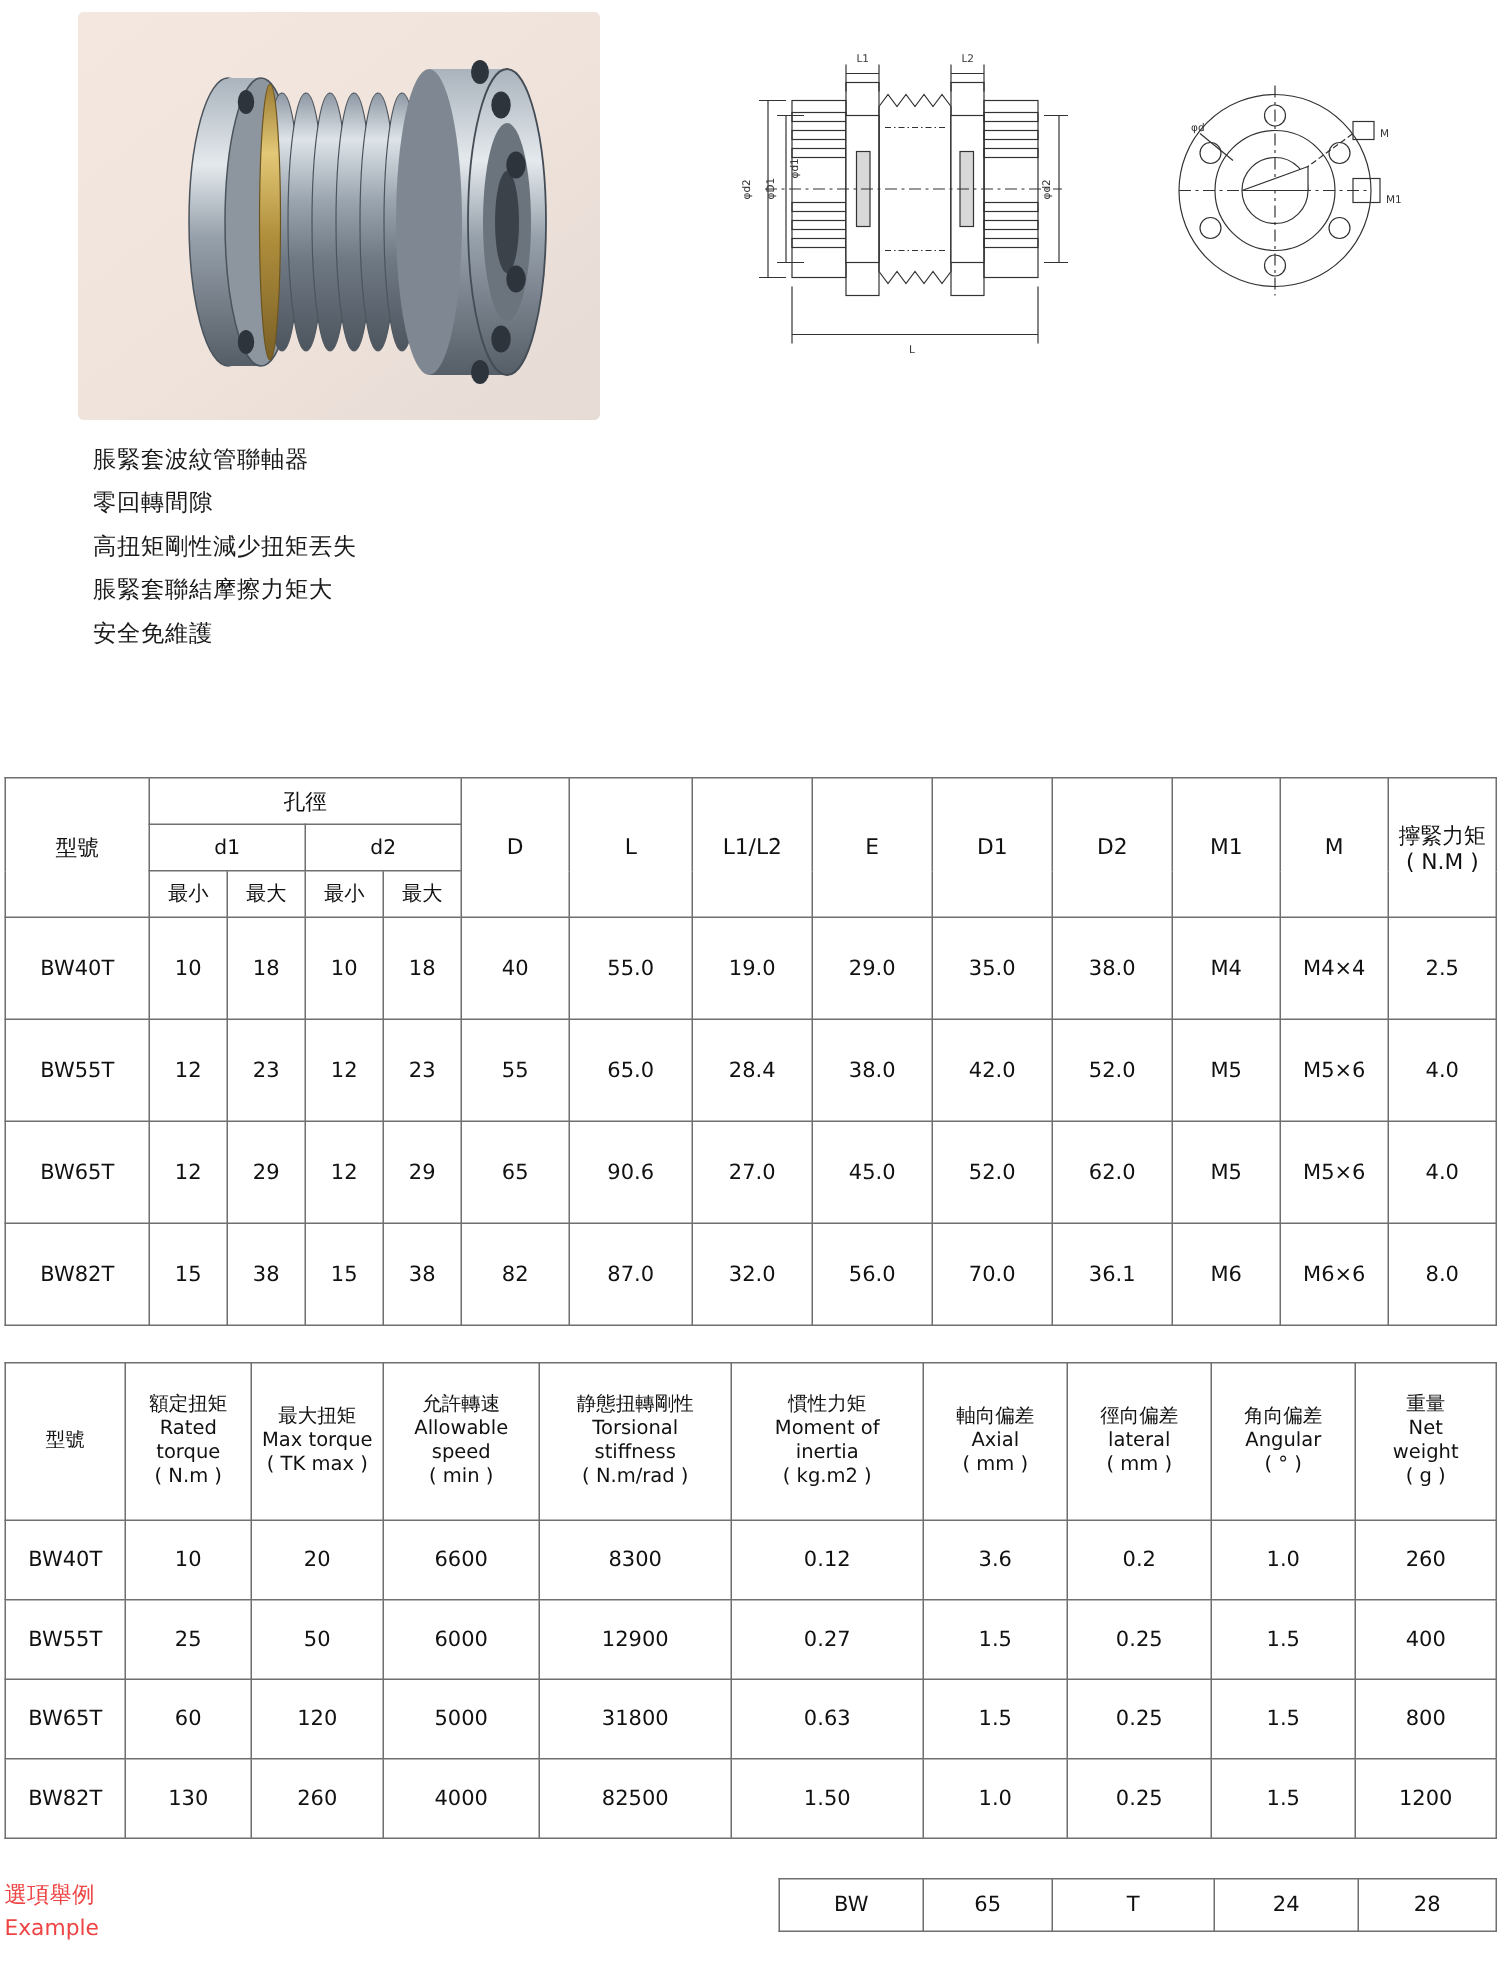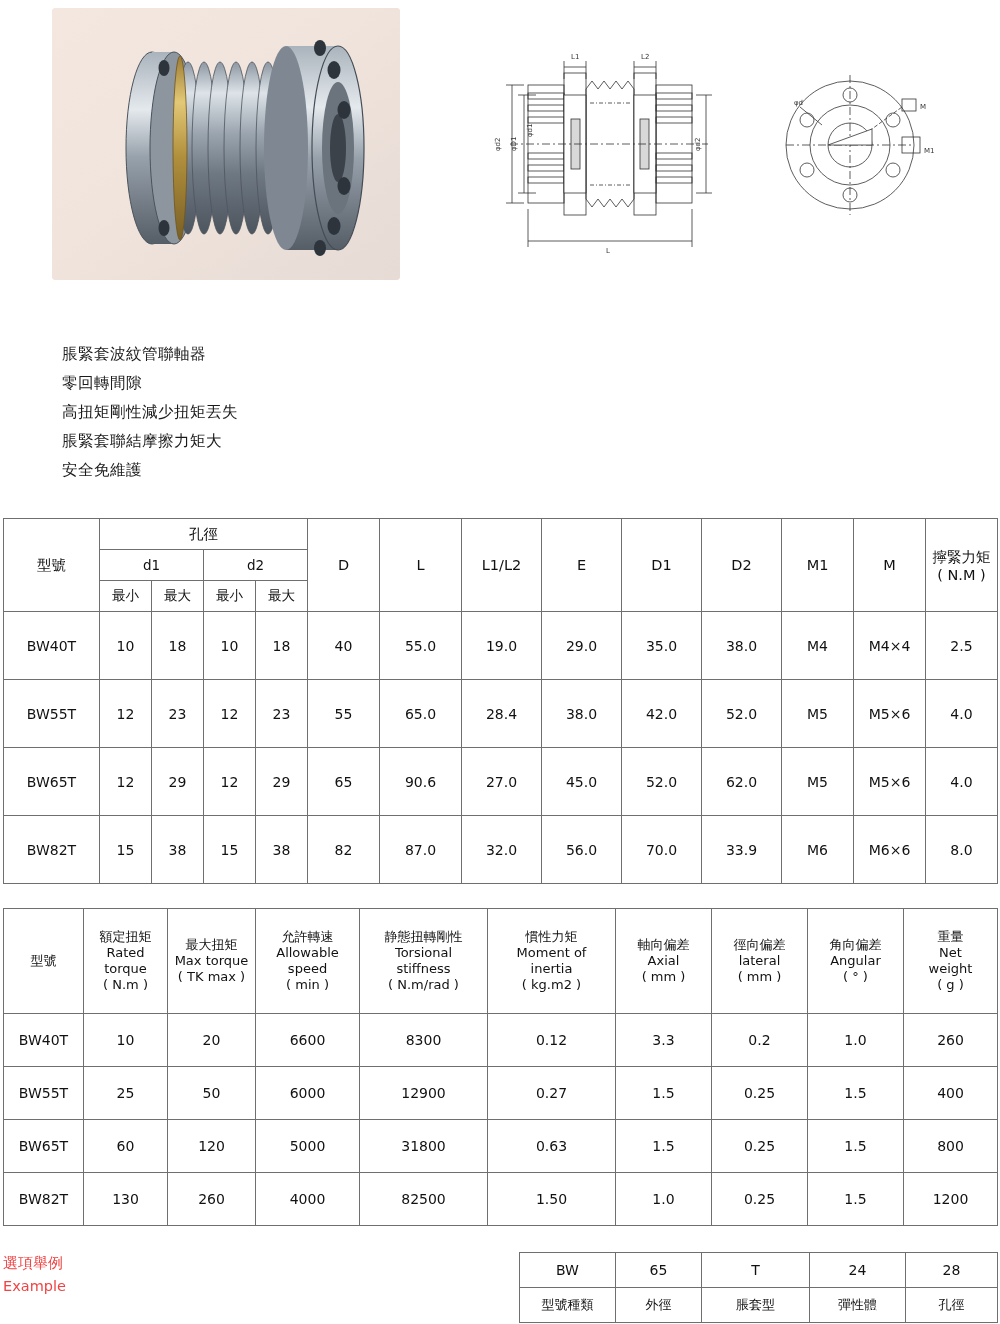--- a/index.html
+++ b/index.html
@@ -34,27 +34,26 @@
   }
 
   .features {
     position: absolute;
     left: 62px;
     top: 292px;
     font-size: 15.5px;
     line-height: 29px;
     color: #1a1a1a;
     letter-spacing: 0.5px;
-    margin-top: 48px;
   }
 
   .drawings {
     position: absolute;
     left: 450px;
-    top: 33px;
+    top: 15px;
     width: 540px;
     height: 240px;
   }
 
   
   table.spec {
     border-collapse: collapse;
     table-layout: fixed;
   }
   table.spec td, table.spec th {
@@ -402,21 +401,21 @@
       <td class="model-cell">BW82T</td>
       <td>15</td>
       <td>38</td>
       <td>15</td>
       <td>38</td>
       <td>82</td>
       <td>87.0</td>
       <td>32.0</td>
       <td>56.0</td>
       <td>70.0</td>
-      <td>33.9</td>
+      <td>36.1</td>
       <td>M6</td>
       <td>M6×6</td>
       <td>8.0</td>
     </tr>
   </tbody>
 </table>
 
 <table class="spec" id="table2">
   <colgroup>
     <col style="width:80px">
@@ -485,21 +484,21 @@
       </th>
     </tr>
 
     <tr>
       <td>BW40T</td>
       <td>10</td>
       <td>20</td>
       <td>6600</td>
       <td>8300</td>
       <td>0.12</td>
-      <td>3.3</td>
+      <td>3.6</td>
       <td>0.2</td>
       <td>1.0</td>
       <td>260</td>
     </tr>
     <tr>
       <td>BW55T</td>
       <td>25</td>
       <td>50</td>
       <td>6000</td>
       <td>12900</td>
@@ -550,21 +549,14 @@
       <col style="width:92px">
   </colgroup>
   <tbody>
     <tr class="codes">
       <td>BW</td>
       <td>65</td>
       <td>T</td>
       <td>24</td>
       <td>28</td>
     </tr>
-    <tr class="labels">
-      <td>型號種類</td>
-      <td>外徑</td>
-      <td>脹套型</td>
-      <td>彈性體</td>
-      <td>孔徑</td>
-    </tr>
   </tbody>
 </table>
 
 </body></html>

